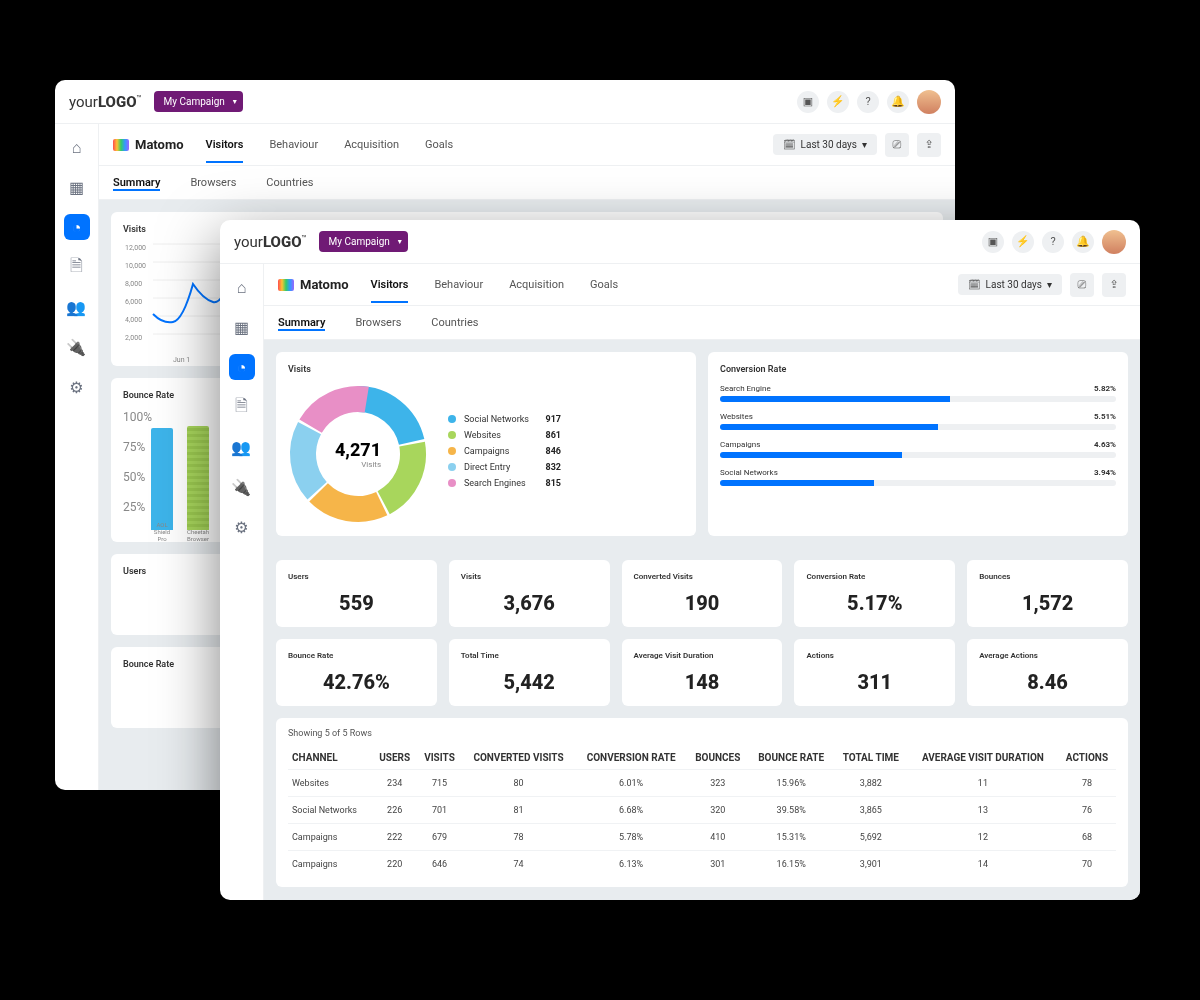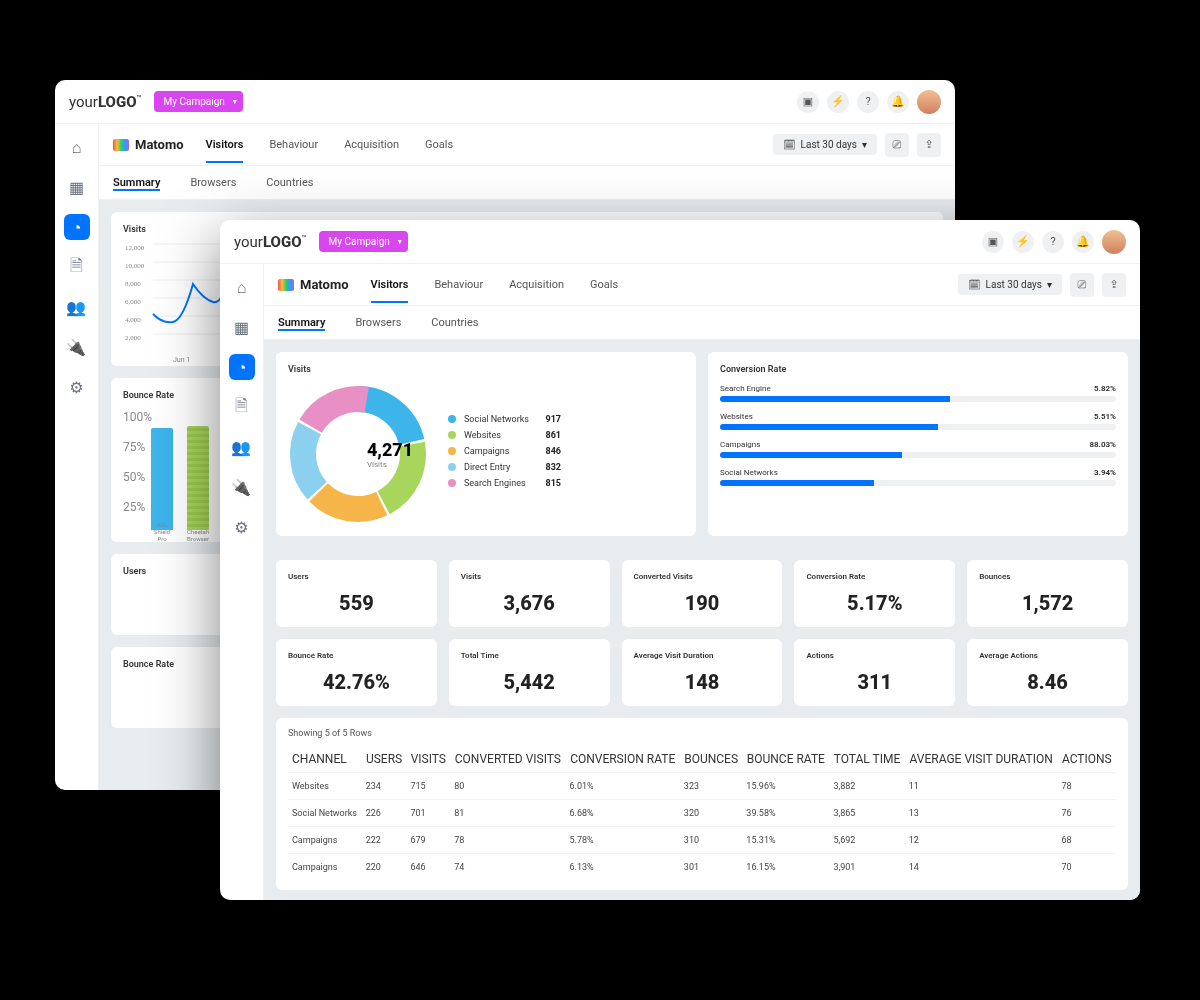--- a/index.html
+++ b/index.html
@@ -4,21 +4,21 @@
 <style>
 * { margin:0; padding:0; box-sizing:border-box; font-family:-apple-system,BlinkMacSystemFont,"Segoe UI",Roboto,sans-serif; }
 body { background:#000; width:1200px; height:1000px; position:relative; overflow:hidden; }
 .window { position:absolute; background:#fff; border-radius:10px; box-shadow:0 20px 60px rgba(0,0,0,0.5); overflow:hidden; }
 .win-back { top:80px; left:55px; width:900px; height:710px; }
 .win-front { top:220px; left:220px; width:920px; height:680px; }
 .topbar { display:flex; align-items:center; height:44px; padding:0 14px; border-bottom:1px solid #eef0f2; }
 .logo { font-size:15px; font-weight:400; color:#333; }
 .logo b { font-weight:800; }
 .logo sup { font-size:8px; }
-.campaign-btn { margin-left:12px; background:#d946ef; color:#fff; font-size:10px; padding:5px 18px 5px 10px; border-radius:4px; display:flex; align-items:center; position:relative; }
+.campaign-btn { margin-left:12px; background:#701a75; color:#fff; font-size:10px; padding:5px 18px 5px 10px; border-radius:4px; display:flex; align-items:center; position:relative; }
 .campaign-btn::after { content:"▾"; position:absolute; right:6px; font-size:8px; }
 .top-icons { margin-left:auto; display:flex; gap:8px; align-items:center; }
 .icon-circ { width:22px; height:22px; border-radius:50%; background:#eef0f2; display:flex; align-items:center; justify-content:center; font-size:11px; color:#555; }
 .avatar { width:24px; height:24px; border-radius:50%; background:linear-gradient(#f0c090,#d08060); }
 .content-row { display:flex; height:calc(100% - 44px); }
 .sidebar { width:44px; border-right:1px solid #eef0f2; display:flex; flex-direction:column; align-items:center; padding-top:10px; gap:14px; }
 .side-ico { width:26px; height:26px; border-radius:6px; display:flex; align-items:center; justify-content:center; color:#6b7280; }
 .side-ico.active { background:#0073ff; color:#fff; }
 .main { flex:1; overflow:hidden; }
 .navbar { display:flex; align-items:center; height:42px; padding:0 14px; border-bottom:1px solid #eef0f2; }
@@ -34,55 +34,55 @@
 .subtabs { display:flex; gap:30px; padding:0 14px; height:34px; align-items:center; border-bottom:1px solid #eef0f2; }
 .subtab { font-size:11px; color:#555; padding:1px 0; position:relative; }
 .subtab.active { color:#111; font-weight:600; }
 .subtab.active::after { content:""; position:absolute; bottom:-1px; left:0; right:0; height:2px; background:#0073ff; }
 .canvas { background:#e8ecef; padding:12px; overflow-y:auto; height:calc(100% - 76px); }
 .card { background:#fff; border-radius:6px; padding:12px; margin-bottom:12px; }
 .card-title { font-size:9px; color:#333; font-weight:600; margin-bottom:10px; }
 
 
 .line-chart { position:relative; height:110px; }
-.line-chart .ylab { position:absolute; left:2px; font-size:7px; color:#888;font-family:Liberation Serif, serif; }
+.line-chart .ylab { position:absolute; left:2px; font-size:7px; color:#888; }
 .line-chart svg { position:absolute; left:30px; top:0; }
 .bar-chart { position:relative; height:120px; display:flex; align-items:flex-end; gap:14px; padding-left:28px; }
 .bar-chart .ylab { position:absolute; left:0; font-size:12px; color:#888; }
 .bar-chart .bar { width:22px; border-radius:2px 2px 0 0; }
 .bar-chart .xlab { position:absolute; bottom:-12px; font-size:6px; color:#888; text-align:center; width:22px; }
 .stat-big { font-size:22px; font-weight:800; color:#222; text-align:center; padding:8px 0 4px; }
 
 
 .row2 { display:flex; gap:12px; }
 .col { flex:1; }
 .donut-wrap { display:flex; align-items:center; gap:20px; }
 .donut { position:relative; width:140px; height:140px; }
 .donut svg { transform:rotate(-90deg); }
-.donut-center { position:absolute; top:50%; left:50%; transform:translate(-50%,-50%); text-align:left;margin-left:32px; }
+.donut-center { position:absolute; top:50%; left:50%; transform:translate(-50%,-50%); text-align:right; }
 .donut-center .num { font-size:18px; font-weight:800; }
 .donut-center .lab { font-size:8px; color:#888; }
 .legend { font-size:9px; color:#333; }
 .legend-row { display:flex; align-items:center; gap:8px; margin-bottom:6px; }
 .legend-dot { width:8px; height:8px; border-radius:50%; }
 .legend-val { margin-left:auto; font-weight:700; color:#222; min-width:24px; text-align:right; }
 .conv-row { margin-bottom:10px; }
 .conv-head { display:flex; justify-content:space-between; font-size:8px; color:#333; margin-bottom:3px;gap:42px; }
 .conv-bar { height:6px; background:#eef0f2; border-radius:3px; overflow:hidden; }
 .conv-fill { height:100%; background:#0073ff; }
 .kpi-grid { display:grid; grid-template-columns:repeat(5,1fr); gap:12px; margin-bottom:12px; }
 .kpi { background:#fff; border-radius:6px; padding:12px; }
 .kpi-label { font-size:8px; color:#333; font-weight:600; margin-bottom:10px; }
 .kpi-value { font-size:20px; font-weight:800; color:#222; text-align:center; }
 .table-card { background:#fff; border-radius:6px; padding:10px 12px; }
 .table-meta { font-size:9px; color:#555; margin-bottom:8px; }
 table { width:100%; border-collapse:collapse; font-size:9px; }
-th { text-align:center; color:#333; font-weight:400; padding:6px 4px; font-size:12px; text-transform:uppercase; }
+th { text-align:center; color:#333; font-weight:700; padding:6px 4px; font-size:10px; text-transform:uppercase; }
 th:first-child { text-align:left; }
-td { color:#444; padding:8px 4px; border-top:1px solid #f0f2f4; }
+td { text-align:center; color:#444; padding:8px 4px; border-top:1px solid #f0f2f4; }
 td:first-child { text-align:left; }
 svg { overflow:visible; }
 </style>
 </head>
 <body>
 
 <div class="window win-back">
   <div class="topbar">
     <span class="logo"><span>your</span><b>LOGO</b><sup>™</sup></span>
     <div class="campaign-btn">
@@ -300,21 +300,21 @@
                     <span>Websites</span>
                     <span><b>5.51%</b></span>
                   </div>
                   <div class="conv-bar">
                     <div class="conv-fill" style="width:55%"></div>
                   </div>
                 </div>
                 <div class="conv-row">
                   <div class="conv-head">
                     <span>Campaigns</span>
-                    <span><b>88.03%</b></span>
+                    <span><b>4.63%</b></span>
                   </div>
                   <div class="conv-bar">
                     <div class="conv-fill" style="width:46%"></div>
                   </div>
                 </div>
                 <div class="conv-row">
                   <div class="conv-head">
                     <span>Social Networks</span>
                     <span><b>3.94%</b></span>
                   </div>
@@ -408,21 +408,21 @@
                   <td>3,865</td>
                   <td>13</td>
                   <td>76</td>
                 </tr>
                 <tr>
                   <td>Campaigns</td>
                   <td>222</td>
                   <td>679</td>
                   <td>78</td>
                   <td>5.78%</td>
-                  <td>310</td>
+                  <td>410</td>
                   <td>15.31%</td>
                   <td>5,692</td>
                   <td>12</td>
                   <td>68</td>
                 </tr>
                 <tr>
                   <td>Campaigns</td>
                   <td>220</td>
                   <td>646</td>
                   <td>74</td>

